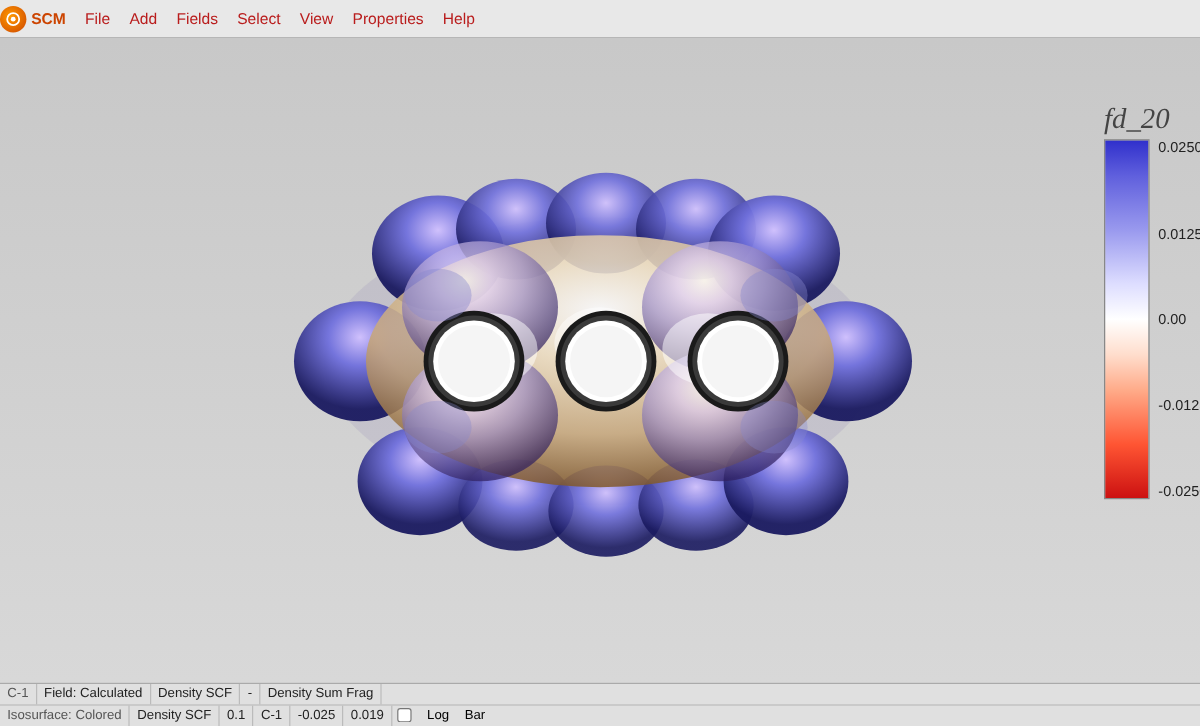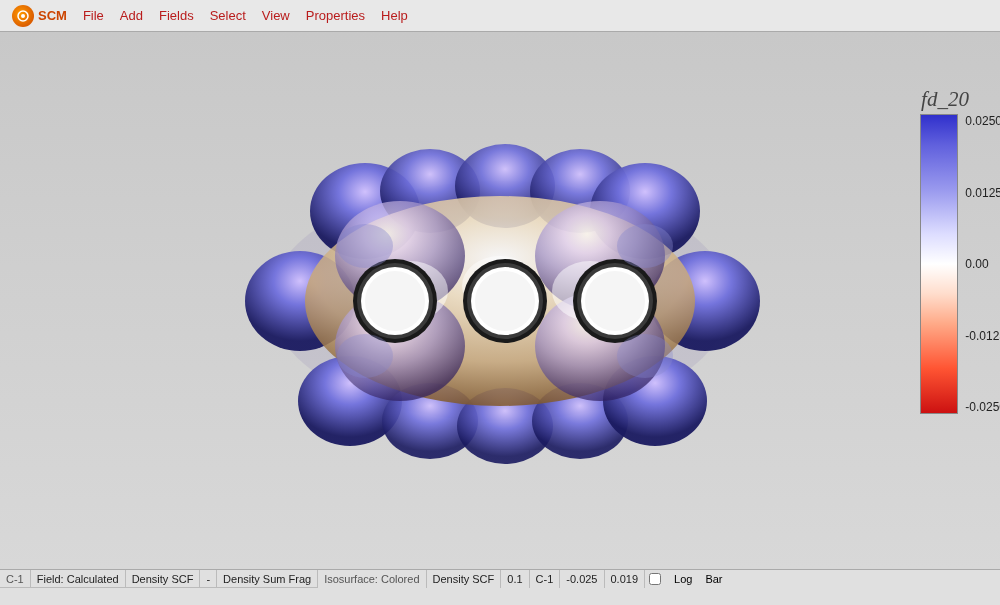--- a/index.html
+++ b/index.html
@@ -6,21 +6,21 @@
     body { width: 1000px; height: 605px; overflow: hidden; background: #d4d4d4; font-family: Arial, sans-serif; font-size: 12px; }
 
     
     #menubar {
       width: 100%;
       height: 32px;
       background: #e8e8e8;
       border-bottom: 1px solid #aaa;
       display: flex;
       align-items: center;
-      padding: 0 12px;
+      padding: 0 0;
     }
     .menu-logo {
       display: flex;
       align-items: center;
       margin-right: 8px;
     }
     .logo-circle {
       width: 22px;
       height: 22px;
       border-radius: 50%;
@@ -62,21 +62,21 @@
     
     #colorbar {
       position: absolute;
       right: 30px;
       top: 55px;
       width: 50px;
       height: 380px;
     }
     .colorbar-title {
       font-style: italic;
-      font-size: 21px;
+      font-size: 24px;
       color: #444;
       text-align: center;
       margin-bottom: 2px;
       font-family: Georgia, serif;
     }
     .colorbar-gradient {
       width: 38px;
       height: 300px;
       margin: 0 auto;
       background: linear-gradient(to bottom,
@@ -268,21 +268,21 @@
         <span>0.0125</span>
         <span>0.00</span>
         <span>-0.0125</span>
         <span>-0.0250</span>
       </div>
     </div>
   </div>
 
 </div>
 
-<div id="statusbar" style="position:relative; width:1000px; height:36px; background:#e0e0e0; border-top:1px solid #aaa; display:flex; flex-direction:row;">
+<div id="statusbar" style="position:relative; width:1000px; height:36px; background:#e0e0e0; border-top:1px solid #aaa; display:flex; flex-direction:column;justify-content:center;">
 
   <div class="status-row">
     <div class="status-cell label">C-1</div>
     <div class="status-cell">Field: Calculated</div>
     <div class="status-cell">Density SCF</div>
     <div class="status-cell">-</div>
     <div class="status-cell">Density Sum Frag</div>
   </div>
 
   <div class="status-row" style="border-bottom:none;">

